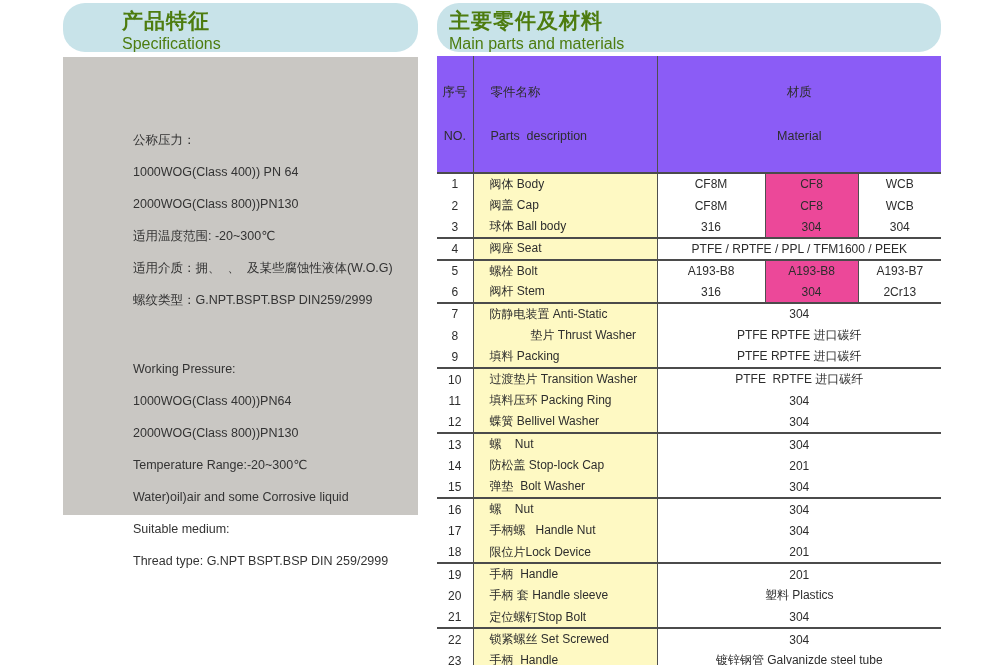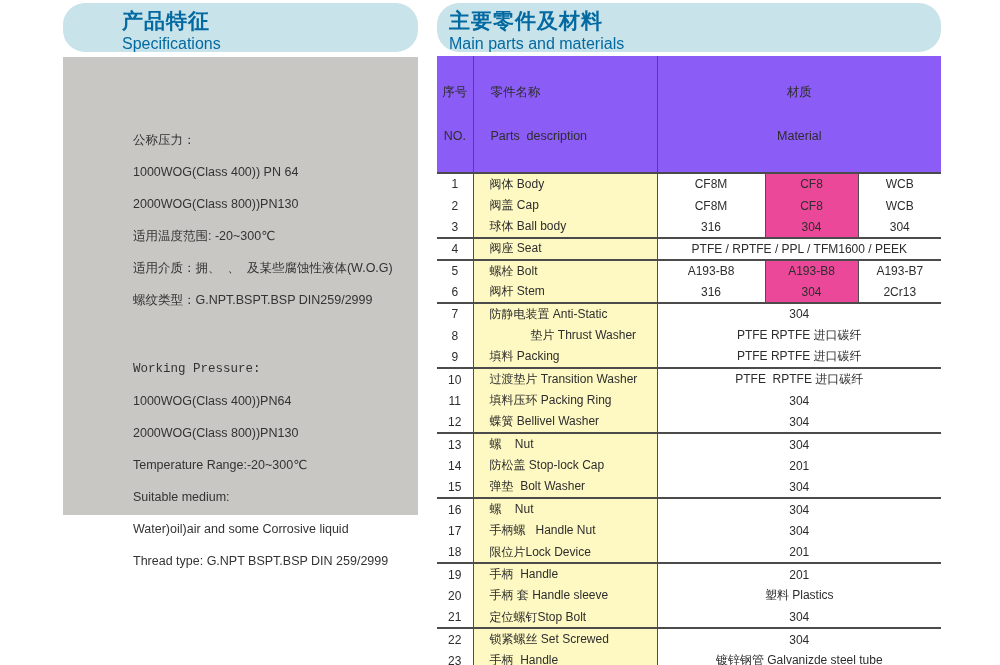--- a/index.html
+++ b/index.html
@@ -1,32 +1,32 @@
 <!DOCTYPE html>
 <html><head>
 <meta charset="utf-8">
 <style>
   * { margin:0; padding:0; box-sizing:border-box; }
   html,body { width:1000px; height:665px; background:#ffffff; overflow:hidden;
               font-family:"Liberation Sans","DejaVu Sans",sans-serif; }
   .abs { position:absolute; }
 
   
-  .sec-header { background:#c8e3e9; color:#0369a1;border-radius:22px; }
+  .sec-header { background:#c8e3e9; color:#4d7c0f;border-radius:22px; }
   .sec-header .zh { font-size:21px; font-weight:bold; letter-spacing:1px; }
   .sec-header .en { font-size:16px; }
 
   #left-header  { left:63px;  top:3px; width:355px; height:49px; padding:4px 0 0 59px; }
   #right-header { left:437px; top:3px; width:504px; height:49px; padding:4px 0 0 12px; }
 
   
   #left-panel { left:63px; top:57px; width:355px; height:458px; background:#c9c7c3;
                 padding:67px 10px 0 70px; color:#333; }
   .spec-line { font-size:12.5px; line-height:32px; white-space:pre-wrap; }
-  .spec-line.gap { margin-top:37px;font-family:Liberation Mono, monospace; }
+  .spec-line.gap { margin-top:37px; }
 
   
   #materials-table { left:437px; top:56px; width:504px; border-collapse:collapse;
                      table-layout:fixed; color:#2d2d2d; }
   #materials-table th, #materials-table td { font-size:12px; font-weight:normal;
                      vertical-align:middle; white-space:pre-wrap; overflow:hidden; }
   thead th { background:#8b5cf6; height:36px; border-bottom:2px solid #4b4b4b;
              text-align:center; }
   thead th .h-line { line-height:16px; font-size:12.5px; }
   th.c-desc-h { text-align:left; padding-left:17px; }
@@ -53,22 +53,22 @@
   <div class="spec-line">公称压力：</div>
   <div class="spec-line">1000WOG(Class 400)) PN 64</div>
   <div class="spec-line">2000WOG(Class 800))PN130</div>
   <div class="spec-line">适用温度范围: -20~300℃</div>
   <div class="spec-line">适用介质：拥、  、  及某些腐蚀性液体(W.O.G)</div>
   <div class="spec-line">螺纹类型：G.NPT.BSPT.BSP DIN259/2999</div>
   <div class="spec-line gap">Working Pressure:</div>
   <div class="spec-line">1000WOG(Class 400))PN64</div>
   <div class="spec-line">2000WOG(Class 800))PN130</div>
   <div class="spec-line">Temperature Range:-20~300℃</div>
+  <div class="spec-line">Water)oil)air and some Corrosive liquid</div>
   <div class="spec-line">Suitable medium:</div>
-  <div class="spec-line">Water)oil)air and some Corrosive liquid</div>
   <div class="spec-line">Thread type: G.NPT BSPT.BSP DIN 259/2999</div>
 </div>
 
 <div class="abs sec-header" id="right-header">
   <div class="zh">主要零件及材料</div>
   <div class="en">Main parts and materials</div>
 </div>
 
 <table class="abs" id="materials-table">
   <colgroup>

